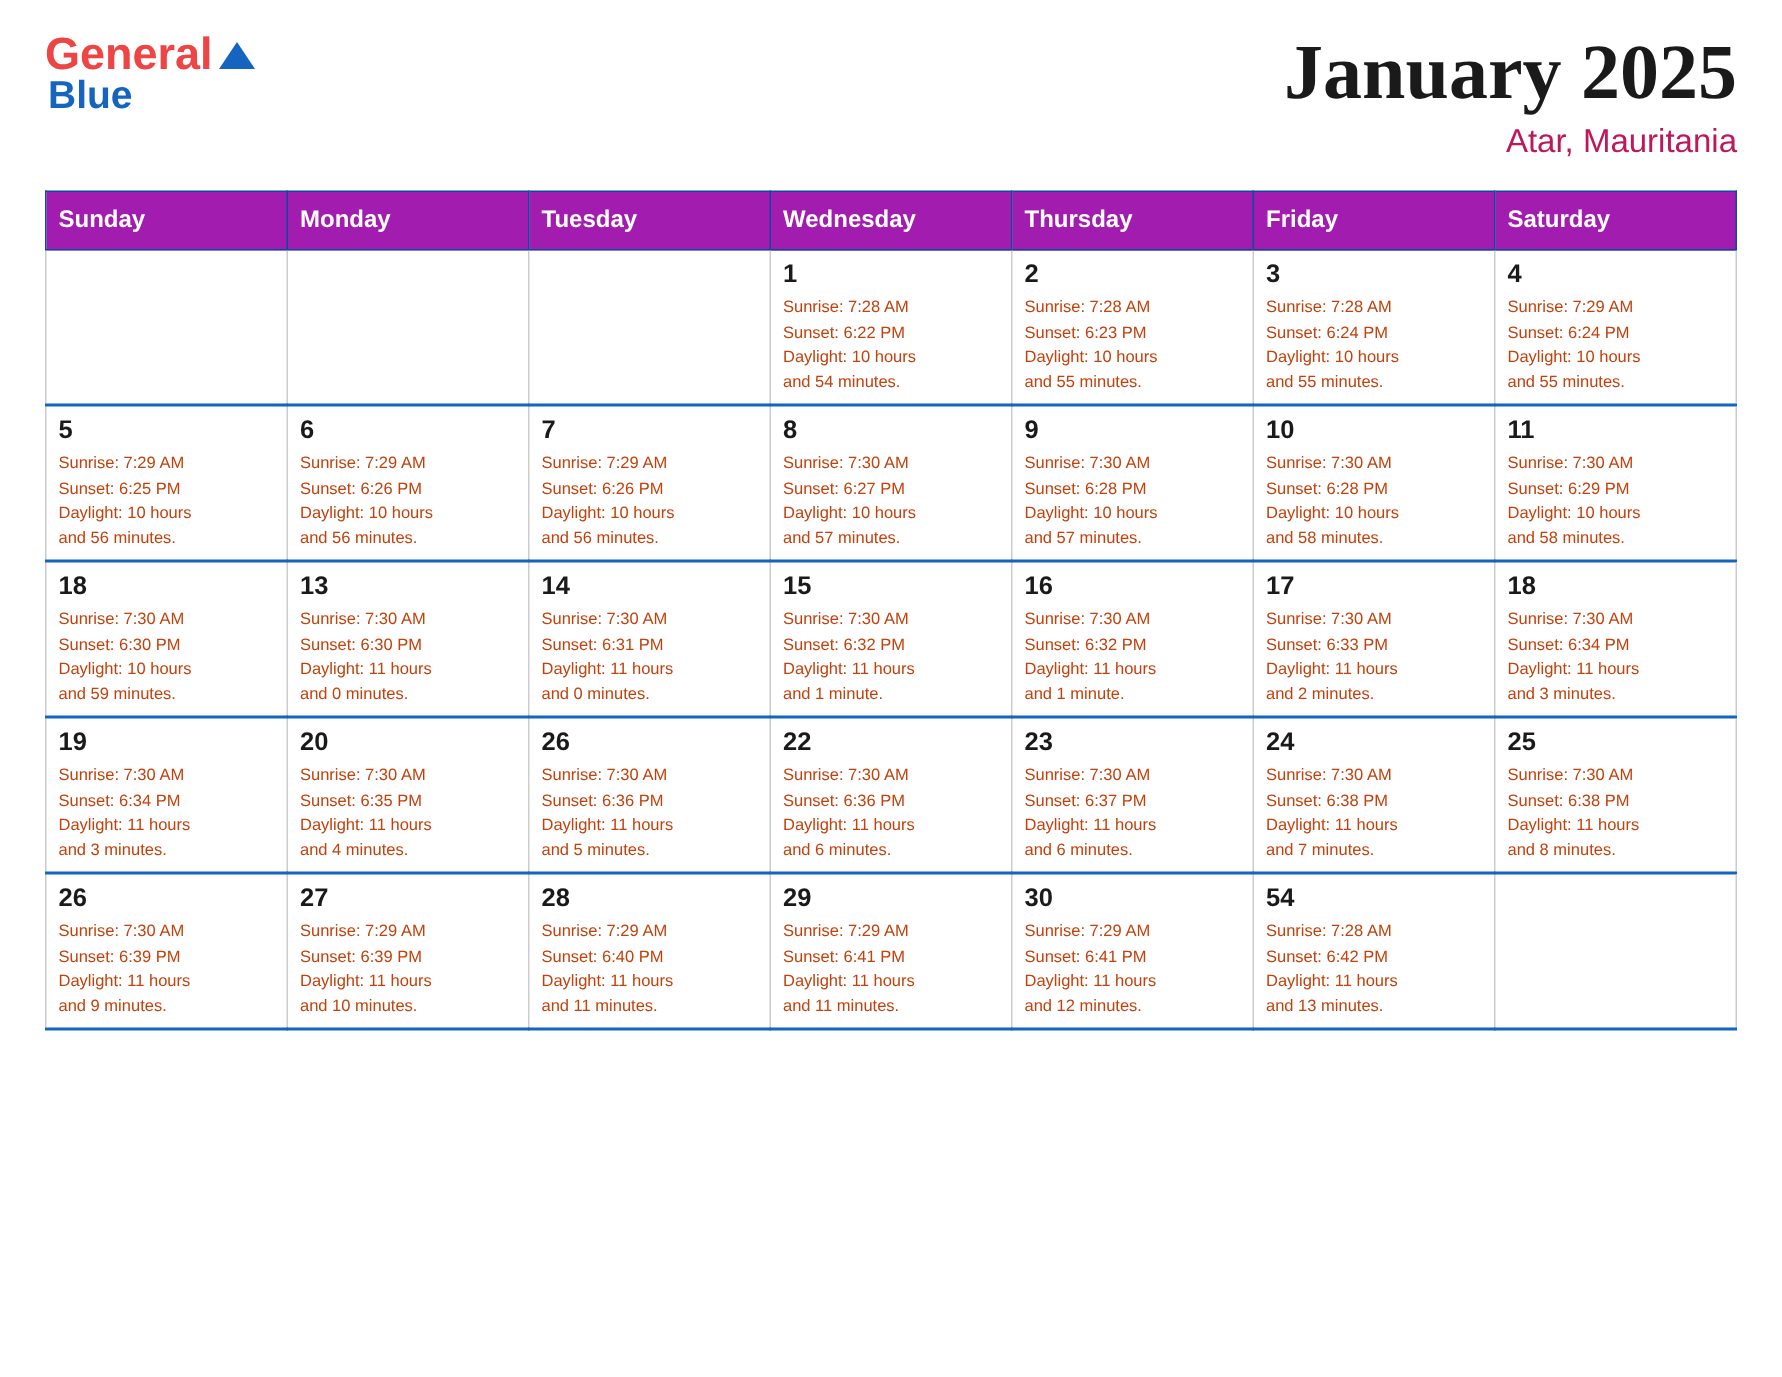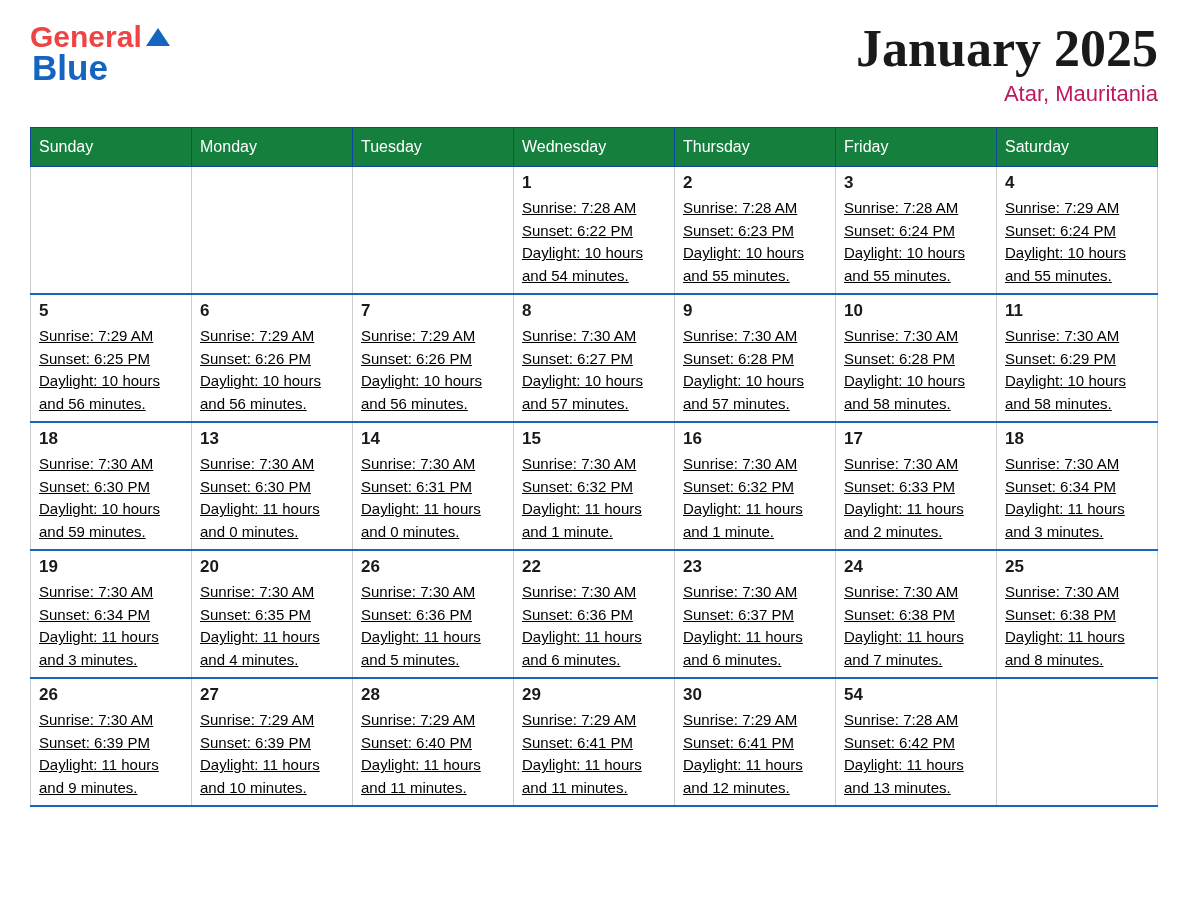--- a/index.html
+++ b/index.html
@@ -35,68 +35,67 @@
       font-size: 22px;
       font-weight: normal;
       color: #be185d;
       margin-top: 4px;
     }
     .calendar {
       width: 100%;
       border-collapse: collapse;
     }
     .calendar thead tr th {
-      background-color: #15803d;
+      background-color: #a21caf;
       color: #fff;
       font-size: 16px;
-      font-weight: normal;
+      font-weight: bold;
       padding: 10px 8px;
       text-align: left;
       border: 1px solid #0d47a1;
     }
     .calendar tbody tr td {
       border: 1px solid #ccc;
       vertical-align: top;
       padding: 6px 8px;
       width: calc(100% / 7);
       min-height: 100px;
       font-size: 13px;
       color: #333;
     }
     .day-number {
       font-size: 17px;
       font-weight: bold;
       color: #1a1a1a;
       margin-bottom: 4px;
     }
     .day-info {
-      font-size: 15px;
+      font-size: 11px;
       line-height: 1.5;
-      color: #000000;
-      text-decoration: underline;
+      color: #c2410c;
     }
     .calendar tbody tr {
       border-bottom: 2px solid #1565c0;
     }
     .empty-cell {
       background: #fff;
     }
   </style>
 </head>
 <body>
 
 <div class="header">
   <div class="logo">
     <div style="display:flex;align-items:center;">
       <span style="font-size:30px;font-weight:bold;color:#ef4444;">General</span>
       <svg width="28" height="28" viewBox="0 0 28 28" style="margin-left:2px;margin-top:2px;">
         <polygon points="14,4 26,22 2,22" fill="#1565c0"></polygon>
       </svg>
     </div>
-    <div style="font-size:35px;font-weight:bold;color:#1565c0;margin-top:-6px;margin-left:2px;">Blue</div>
+    <div style="font-size:26px;font-weight:bold;color:#1565c0;margin-top:-6px;margin-left:2px;">Blue</div>
   </div>
   <div class="title-block">
     <h1>January 2025</h1>
     <h2>Atar, Mauritania</h2>
   </div>
 </div>
 
 <table class="calendar">
   <thead>
     <tr>

